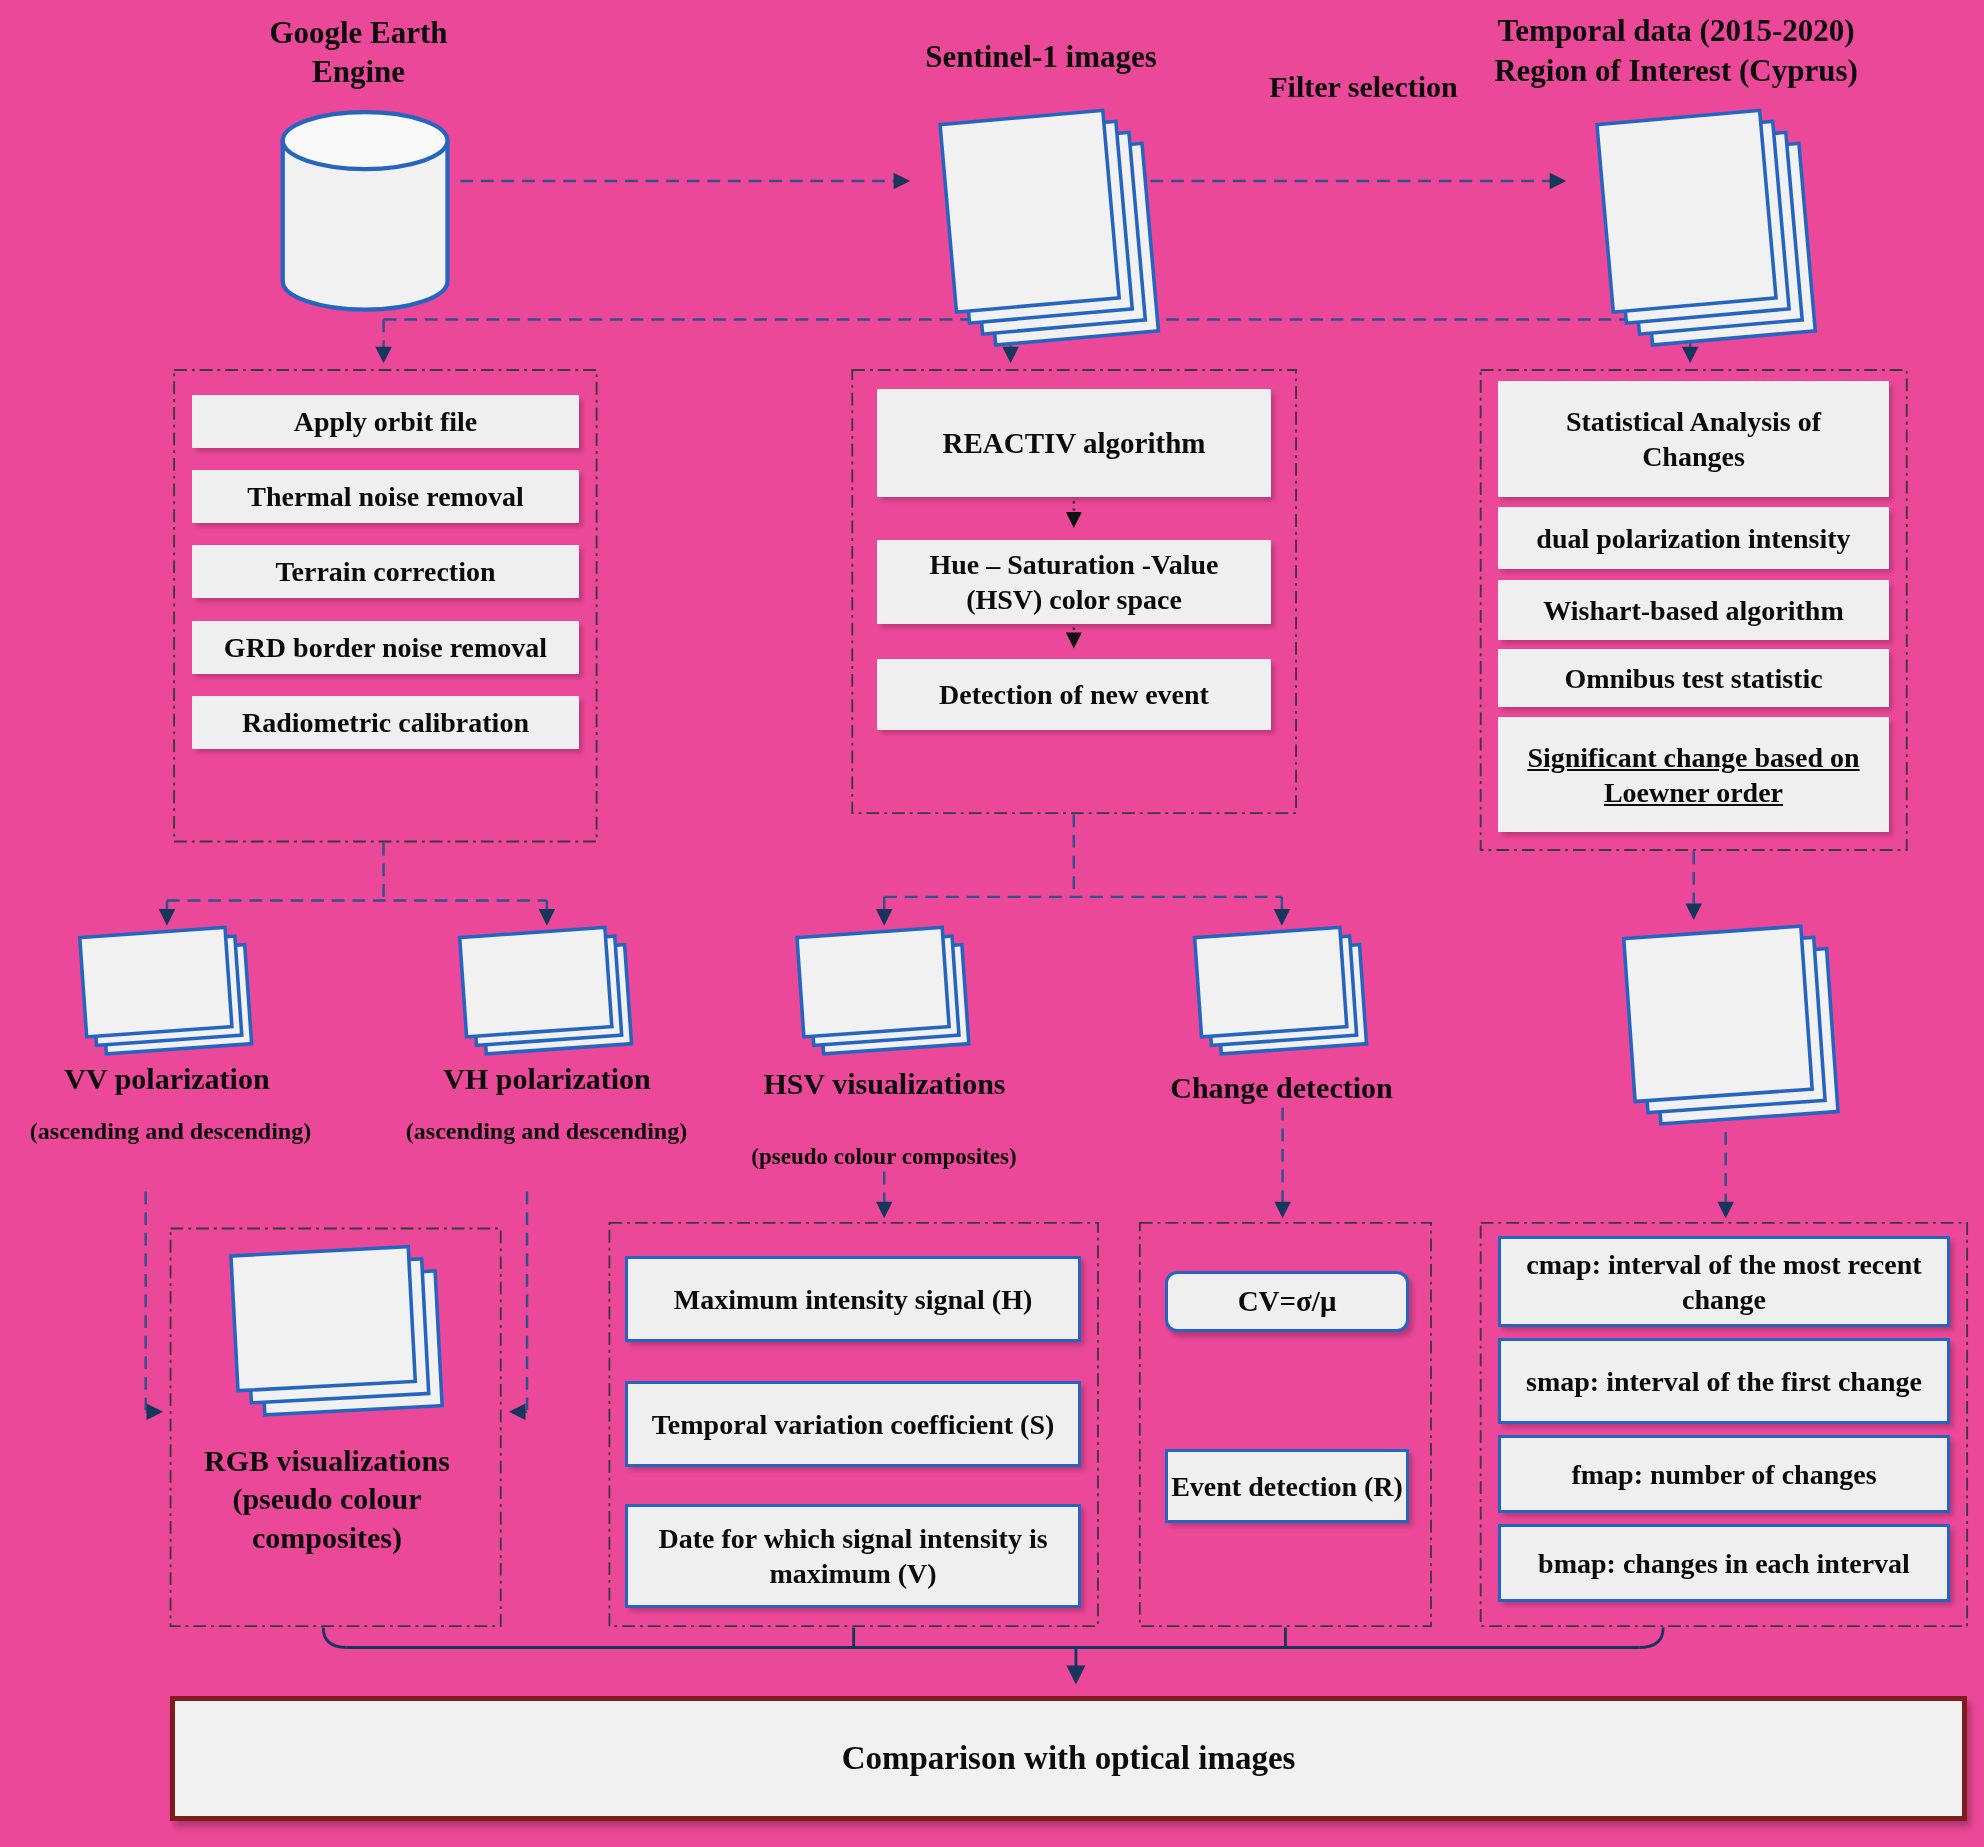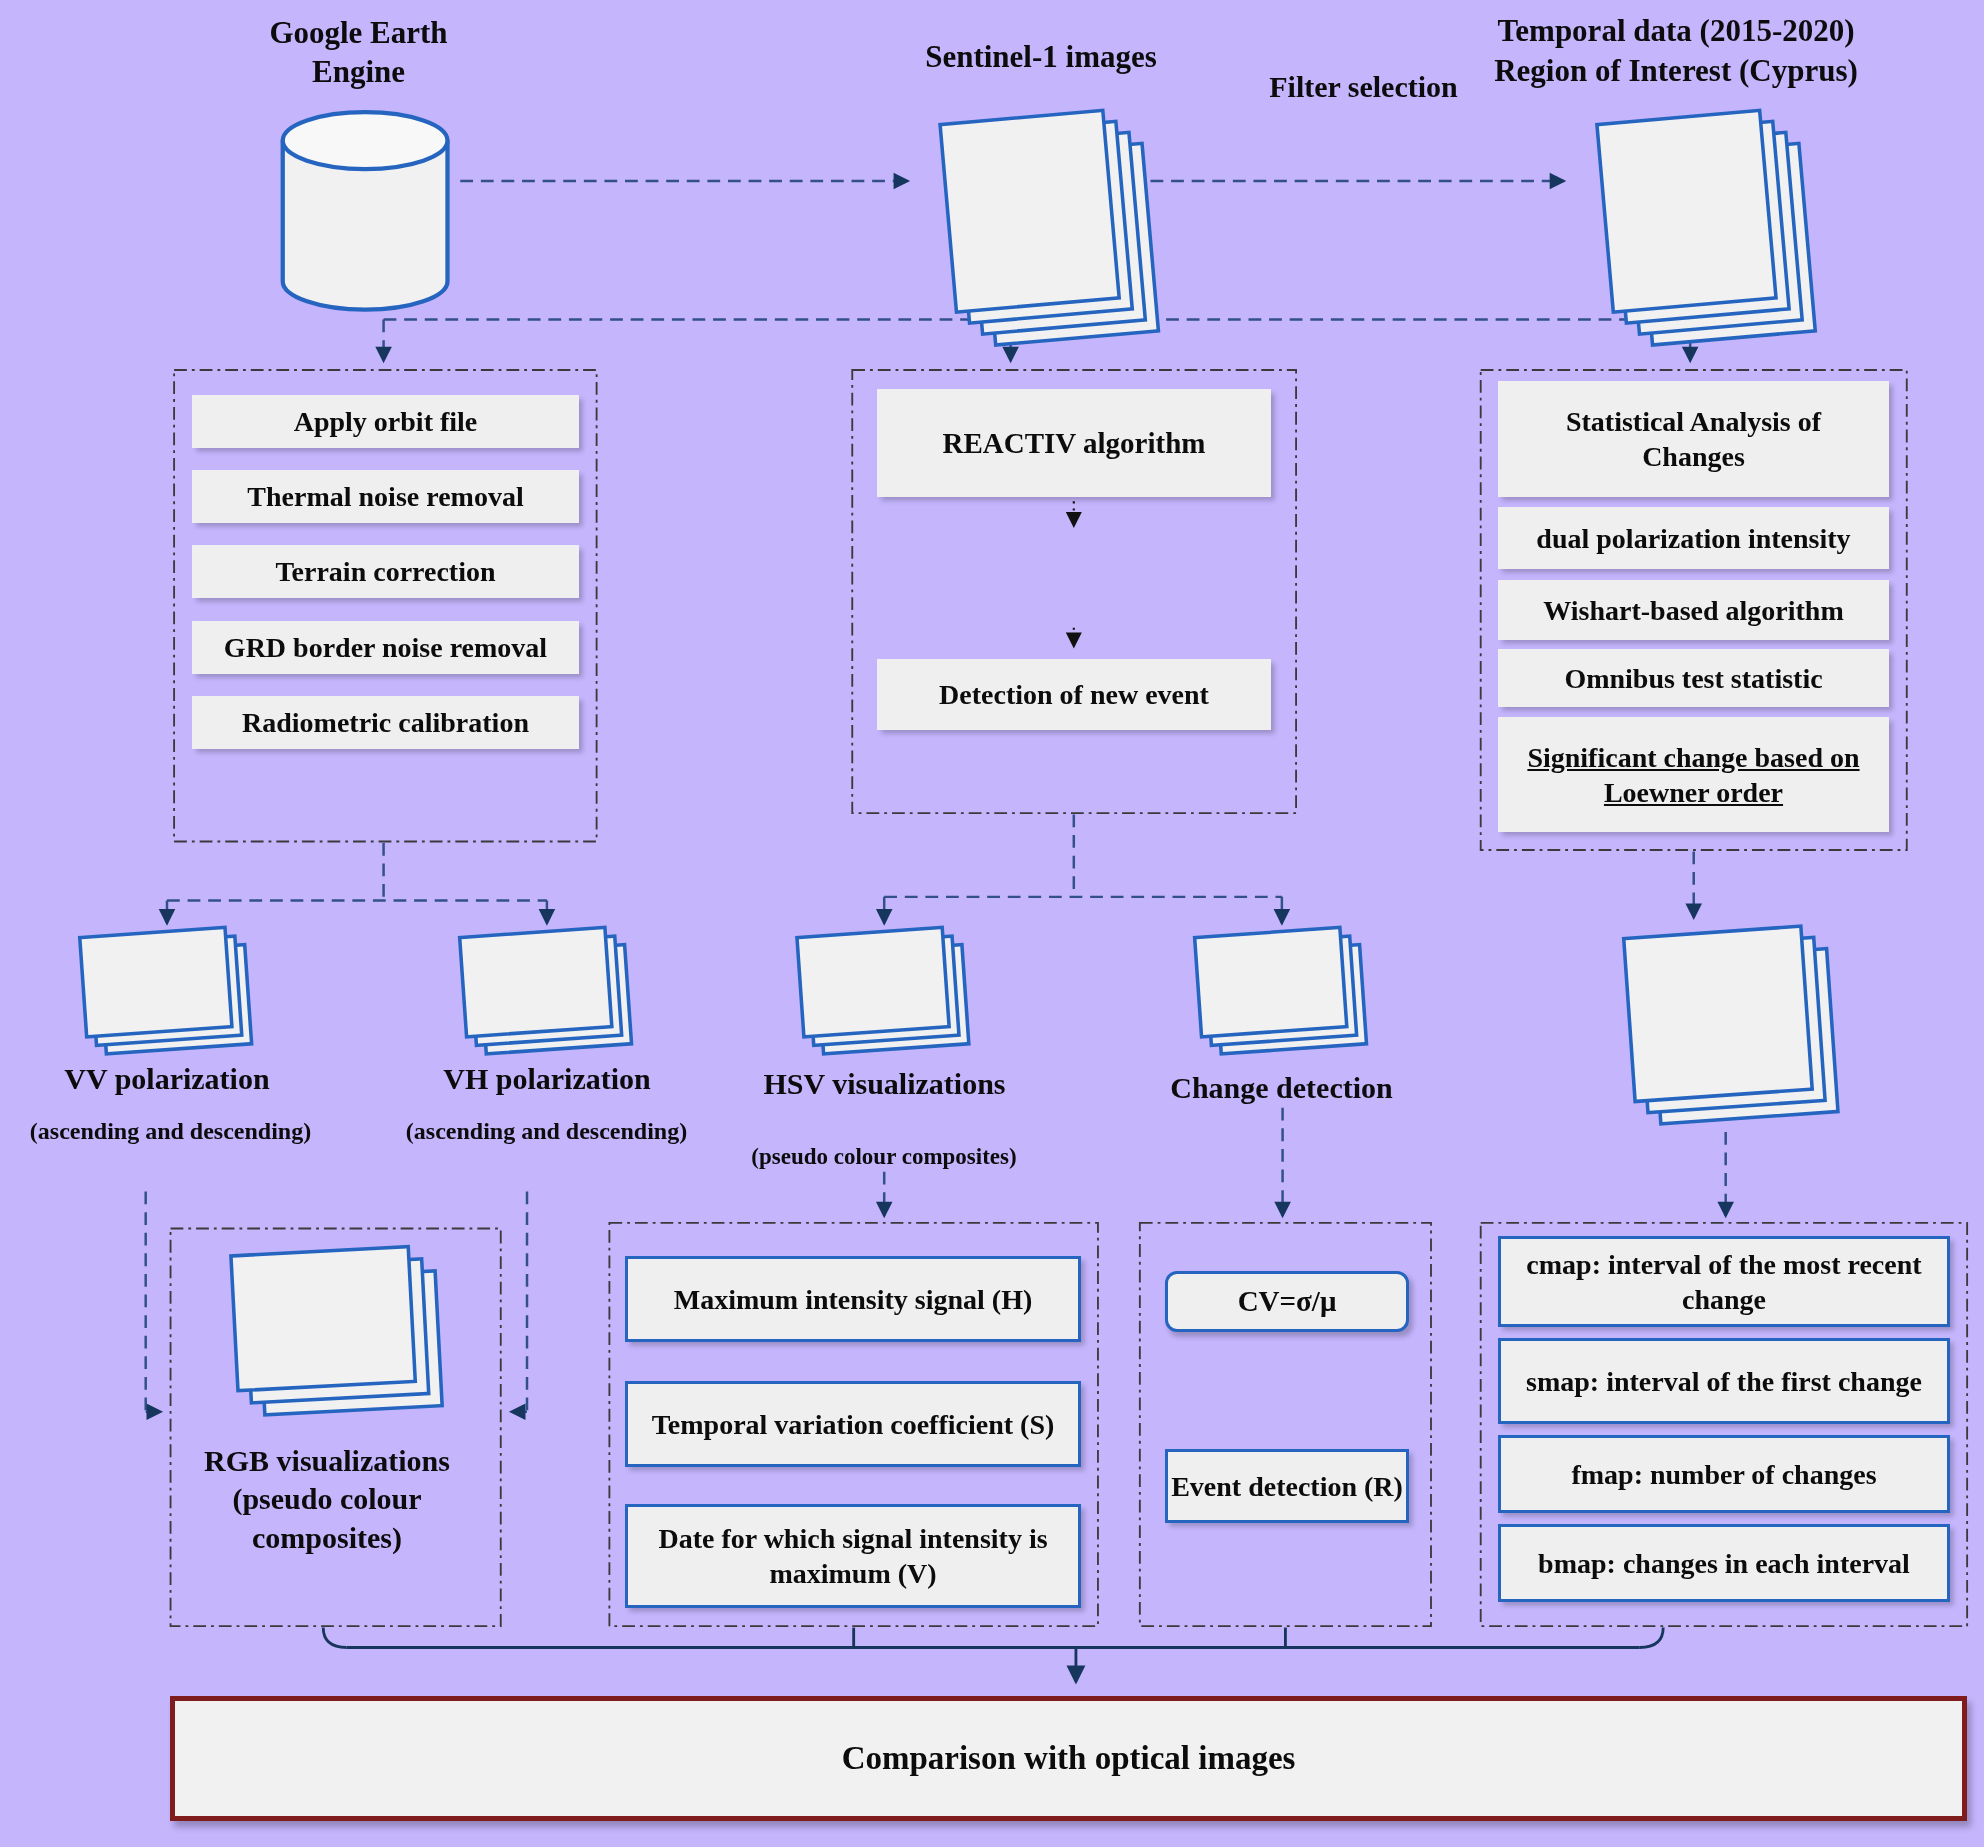--- a/index.html
+++ b/index.html
@@ -1,17 +1,17 @@
 <!DOCTYPE html>
 <html style="font-size:11.4px"><head>
 <meta charset="utf-8">
 <style>
   html,body{margin:0;padding:0;background:#ffffff;}
   #canvas{
-    position:relative;width:1985px;height:1847px;background:#c4b5fd;
+    position:relative;width:1985px;height:1847px;background:#ec4899;
     font-family:"Liberation Serif","DejaVu Serif",serif;color:#0c0c0c;
   }
   #connector-layer{position:absolute;left:0;top:0;}
   .lbl{
     position:absolute;text-align:center;font-weight:700;
     white-space:pre-line;line-height:1.28;
   }
   .item{
     position:absolute;display:flex;align-items:center;justify-content:center;
     background:#efefef;text-align:center;font-weight:700;white-space:pre-line;
@@ -161,20 +161,22 @@
 Region of Interest (Cyprus)</div>
   <div class="lbl" style="left:1257px;top:68px;width:213px;font-size:30px;">Filter selection</div>
 
   <div class="item" style="left:192px;top:395px;width:387px;height:53px;font-size:28px;">Apply orbit file</div>
   <div class="item" style="left:192px;top:470px;width:387px;height:53px;font-size:28px;">Thermal noise removal</div>
   <div class="item" style="left:192px;top:545px;width:387px;height:53px;font-size:28px;">Terrain correction</div>
   <div class="item" style="left:192px;top:621px;width:387px;height:53px;font-size:28px;">GRD border noise removal</div>
   <div class="item" style="left:192px;top:696px;width:387px;height:53px;font-size:28px;">Radiometric calibration</div>
 
   <div class="item" style="left:877px;top:389px;width:394px;height:108px;font-size:29px;">REACTIV algorithm</div>
+  <div class="item" style="left:877px;top:540px;width:394px;height:84px;font-size:28px;">Hue – Saturation -Value
+(HSV) color space</div>
   <div class="item" style="left:877px;top:659px;width:394px;height:71px;font-size:28px;">Detection of new event</div>
 
   <div class="item" style="left:1498px;top:381px;width:391px;height:116px;font-size:28px;">Statistical Analysis of
 Changes</div>
   <div class="item" style="left:1498px;top:507px;width:391px;height:62px;font-size:28px;">dual polarization intensity</div>
   <div class="item" style="left:1498px;top:580px;width:391px;height:60px;font-size:28px;">Wishart-based algorithm</div>
   <div class="item" style="left:1498px;top:649px;width:391px;height:58px;font-size:28px;">Omnibus test statistic</div>
   <div class="item" style="left:1498px;top:717px;width:391px;height:115px;font-size:28px;text-decoration:underline;">Significant change based on
 Loewner order</div>
 

